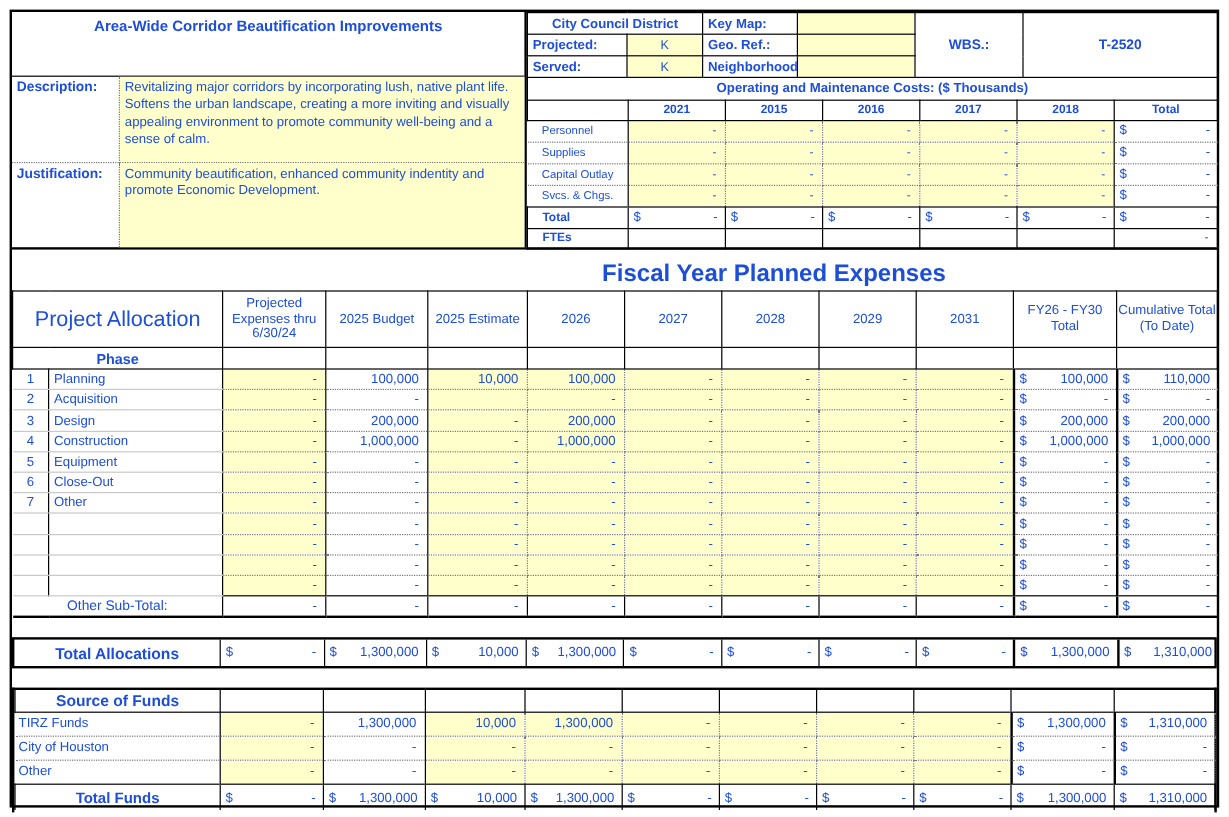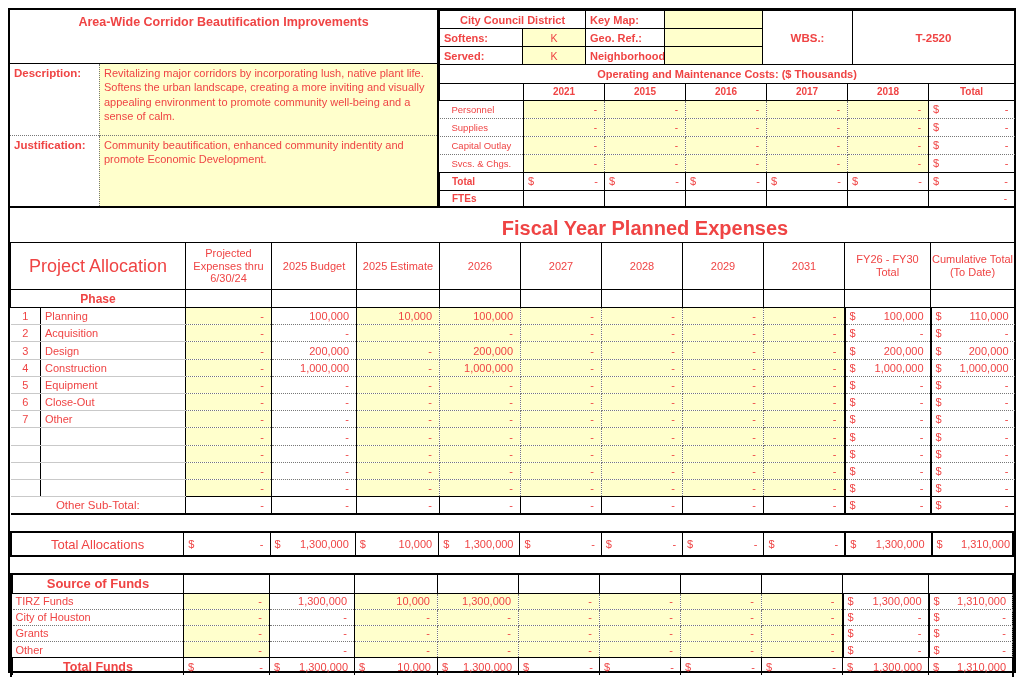--- a/index.html
+++ b/index.html
@@ -1,17 +1,17 @@
 <!DOCTYPE html>
 <html><head>
 <meta charset="utf-8">
 <style>
   html,body{margin:0;padding:0;background:#e8e8e8;}
   .page{position:relative;width:1024px;height:681px;background:#ffffff;
-        font-family:"Liberation Sans",sans-serif;color:#ef4444;overflow:hidden;}
+        font-family:"Liberation Sans",sans-serif;color:#1d4ed8;overflow:hidden;}
   .sheet{position:absolute;left:8px;top:8px;width:1008px;height:665px;
          border:2px solid #000;box-sizing:border-box;background:#fff;}
 
   table{border-collapse:collapse;table-layout:fixed;}
   td,th{padding:0;overflow:hidden;white-space:nowrap;font-weight:normal;box-sizing:border-box;}
 
   
   .y{background:#FFFFCC;}
   .r{text-align:right;padding-right:7px;font-size:11px;}
   .mf{display:flex;justify-content:space-between;align-items:center;padding:0 6px 0 4px;font-size:11px;}
@@ -69,21 +69,21 @@
   .main td.re{border-right:none;}
   .main tr.subtotal td{border-top:1px solid #000;border-bottom:2px solid #000;}
   .main tr.subtotal td.stl{font-size:11.5px;font-weight:normal;text-align:center;border-left:none;}
 
   .gap{height:16px;}
 
   .alloc-wrap{border:2px solid #000;height:22px;box-sizing:content-box;margin:0;}
   .alloc{width:1004px;height:22px;}
   .alloc td{border-left:1px solid #000;font-size:11px;}
   .alloc td:first-child{border-left:none;}
-  .alloc td.al{font-size:13px;font-weight:normal;text-align:center;margin-top:28px;}
+  .alloc td.al{font-size:13px;font-weight:bold;text-align:center;margin-top:28px;}
   .alloc td.sl2{border-left:2px solid #000;}
 
   .src-wrap{border:2px solid #000;border-bottom:none;box-sizing:border-box;height:104px;}
   .src{width:1000px;height:100px;}
   .src td{border:1px dotted #777;font-size:11px;height:16px;}
   .src tr.shdr{height:18px;}
   .src tr.shdr td{border:1px solid #000;border-top:none;}
   .src tr.shdr td.sh{font-size:13px;font-weight:bold;text-align:center;}
   .src td.snm{padding-left:3px;border-left:none;border-bottom:1px dotted #777;}
   .src td.sl{border-left:1px solid #000;}
@@ -123,21 +123,21 @@
             </colgroup>
         <tbody>
               <tr>
           <td class="ccd" colspan="2">City Council District</td>
           <td class="hl">Key Map:</td>
           <td class="hv"></td>
           <td class="wbs" rowspan="3">WBS.:</td>
           <td class="wbs" rowspan="3">T-2520</td>
         </tr>
         <tr>
-          <td class="hl">Softens:</td>
+          <td class="hl">Projected:</td>
           <td class="hv">K</td>
           <td class="hl">Geo. Ref.:</td>
           <td class="hv"></td>
         </tr>
         <tr>
           <td class="hl">Served:</td>
           <td class="hv">K</td>
           <td class="hl">Neighborhood:</td>
           <td class="hv"></td>
         </tr>
@@ -795,43 +795,20 @@
                 </div>
               </td>
             <td class="sl2">
                 <div class="mf">
                   <span>$</span>
                   <span>-</span>
                 </div>
               </td>
           </tr>
 
-          <tr>
-            <td class="snm">Grants</td>
-            <td class="y r sl">-</td>
-            <td class="r sl">-</td>
-            <td class="y r sl">-</td>
-            <td class="y r">-</td>
-            <td class="y r">-</td>
-            <td class="y r">-</td>
-            <td class="y r">-</td>
-            <td class="y r">-</td>
-            <td class="sl2">
-                <div class="mf">
-                  <span>$</span>
-                  <span>-</span>
-                </div>
-              </td>
-            <td class="sl2">
-                <div class="mf">
-                  <span>$</span>
-                  <span>-</span>
-                </div>
-              </td>
-          </tr>
 
           <tr>
             <td class="snm">Other</td>
             <td class="y r sl">-</td>
             <td class="r sl">-</td>
             <td class="y r sl">-</td>
             <td class="y r">-</td>
             <td class="y r">-</td>
             <td class="y r">-</td>
             <td class="y r">-</td>

